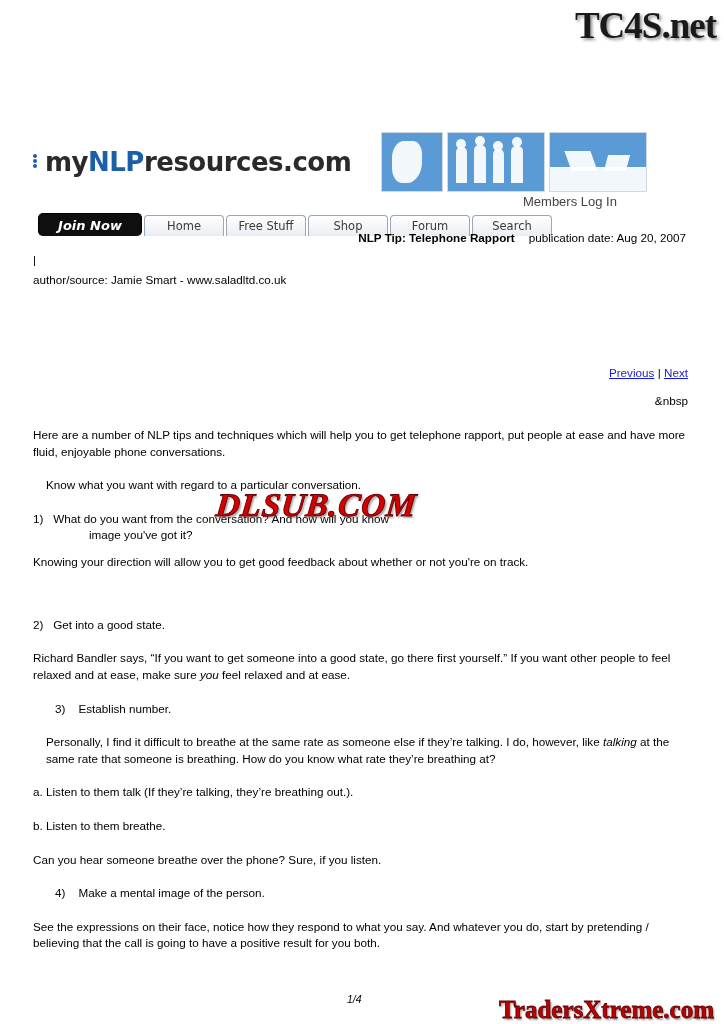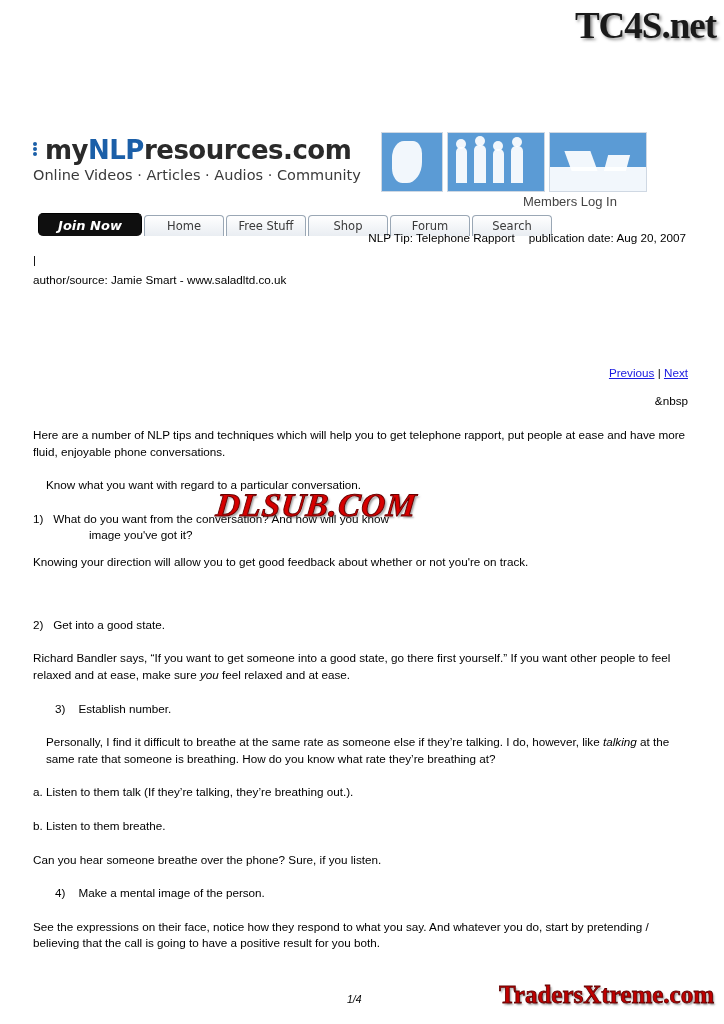--- a/index.html
+++ b/index.html
@@ -42,21 +42,21 @@
   .banner {
     position: absolute;
     left: 33px;
     top: 131px;
     width: 605px;
     height: 105px;
   }
   .logo-block {
     position: absolute;
     left: 0;
-    top: 4px;
+    top: 16px;
     width: 345px;
   }
   .logo-line1 {
     font-family: "DejaVu Sans", sans-serif;
     font-size: 26px;
     font-weight: bold;
     color: #2a2a2a;
     letter-spacing: -0.5px;
     white-space: nowrap;
   }
@@ -167,21 +167,21 @@
     line-height: 1.42;
     color: #000;
   }
   .headline-row {
     text-align: right;
     font-size: 11.7px;
     margin: 0;
     padding-right: 2px;
   }
   .headline-row .title {
-    font-weight: normal;
+    font-weight: bold;
   }
   .pubdate { margin-left: 14px; }
   .pipe-line { margin: 5px 0 0 0; }
   .author { margin: 4px 0 0 0; }
 
   .navlinks {
     text-align: right;
     margin-top: 76px;
     font-size: 11.7px;
   }
@@ -228,42 +228,41 @@
     position: absolute;
     left: 347px;
     top: 993px;
     font-size: 10.5px;
     font-style: italic;
     color: #000;
   }
   .txt-watermark {
     position: absolute;
     right: 10px;
-    bottom: 15px;
+    bottom: 0;
     font-family: "Liberation Serif", serif;
     font-size: 25px;
     font-weight: bold;
     color: #c00000;
     -webkit-text-stroke: .8px #5e0000;
     text-shadow: 1.5px 1.5px 2px rgba(110,110,110,.7);
   }
 </style>
 </head>
 <body>
 
 <div class="page">
 
   <div class="tc4s-watermark">TC4S.net</div>
 
   <div class="banner">
     <div class="logo-block">
       <div class="logo-line1">
         <span class="logo-dots"><i></i><i></i><i></i></span><span>my</span><span class="nlp">NLP</span><span>resources.com</span>
       </div>
-      <div class="logo-line2">Online Videos · Articles · Audios · Community</div>
     </div>
 
     <div class="banner-images">
       <div class="bimg">
         <div class="blue-fill"></div>
         <div class="silhouette" style="left:10px;top:8px;width:30px;height:42px;border-radius:40% 30% 50% 35%;"></div>
       </div>
       <div class="bimg wide">
         <div class="blue-fill"></div>
         <div class="silhouette" style="left:8px;top:14px;width:11px;height:36px;border-radius:5px 5px 0 0;"></div>

